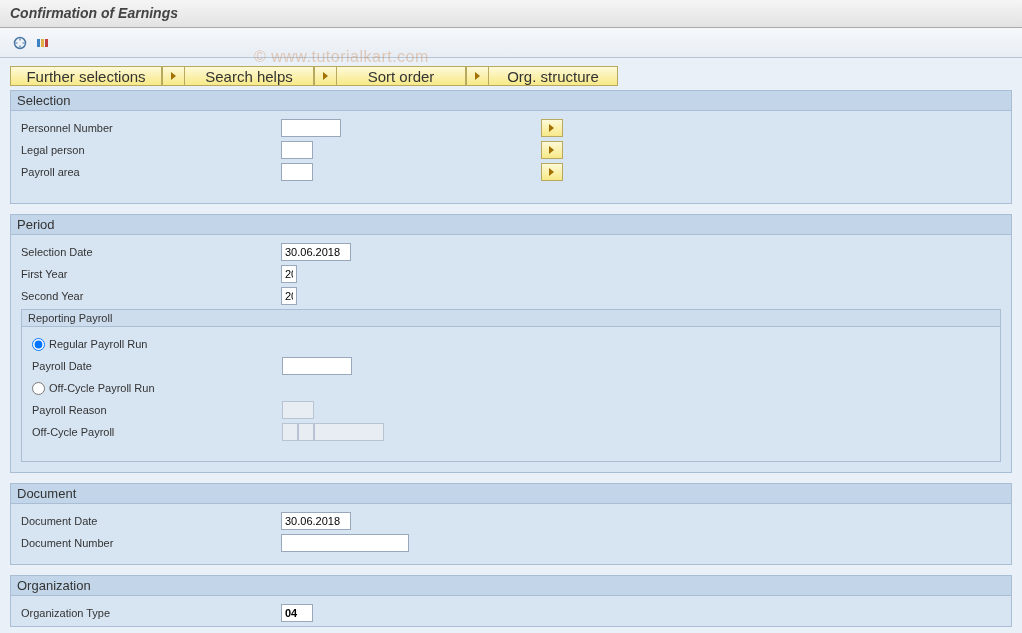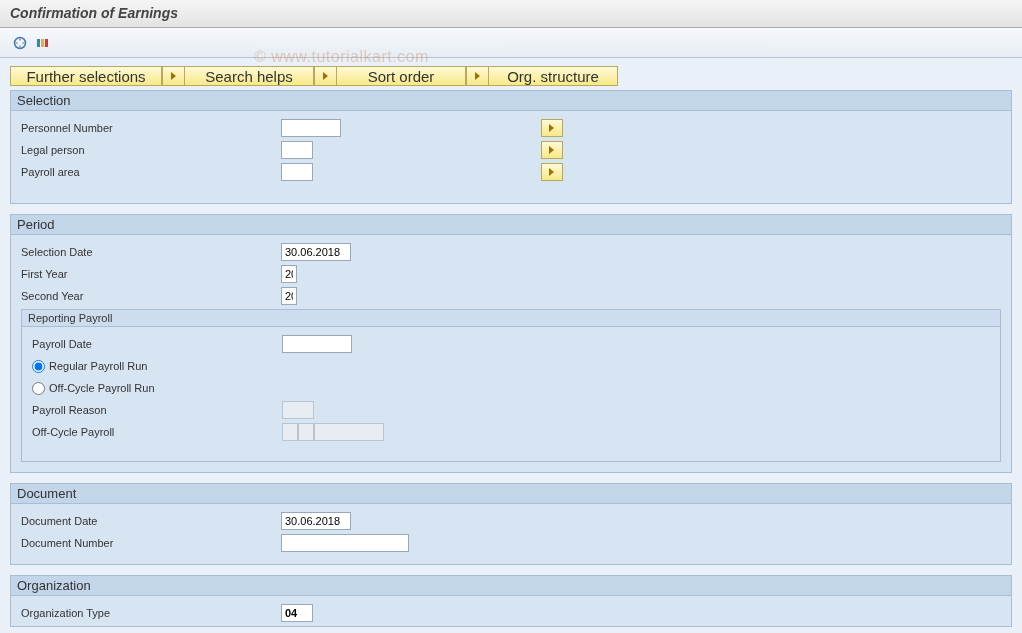--- a/index.html
+++ b/index.html
@@ -284,29 +284,29 @@
       <div class="form-row">
         <span class="label">Second Year</span>
         <span style="width:120px;"></span>
         <input type="text" class="w36" value="2016" style="">
       </div>
 
       <div class="subgroup">
         <div class="subgroup-title">Reporting Payroll</div>
         <div class="subgroup-body">
           <div class="form-row">
-            <span class="label" style="min-width:130px;">Payroll Date</span>
-            <span style="width:120px;"></span>
-            <input type="text" class="w70" value="" style="">
-          </div>
-          <div class="form-row">
             <label class="radio-label">
               <input type="radio" name="rp" checked="" style="">
               <span>Regular Payroll Run</span>
             </label>
+          </div>
+          <div class="form-row">
+            <span class="label" style="min-width:130px;">Payroll Date</span>
+            <span style="width:120px;"></span>
+            <input type="text" class="w70" value="" style="">
           </div>
           <div class="form-row">
             <label class="radio-label">
               <input type="radio" name="rp" style="">
               <span>Off-Cycle Payroll Run</span>
             </label>
           </div>
           <div class="form-row">
             <span class="label" style="min-width:130px;">Payroll Reason</span>
             <span style="width:120px;"></span>

